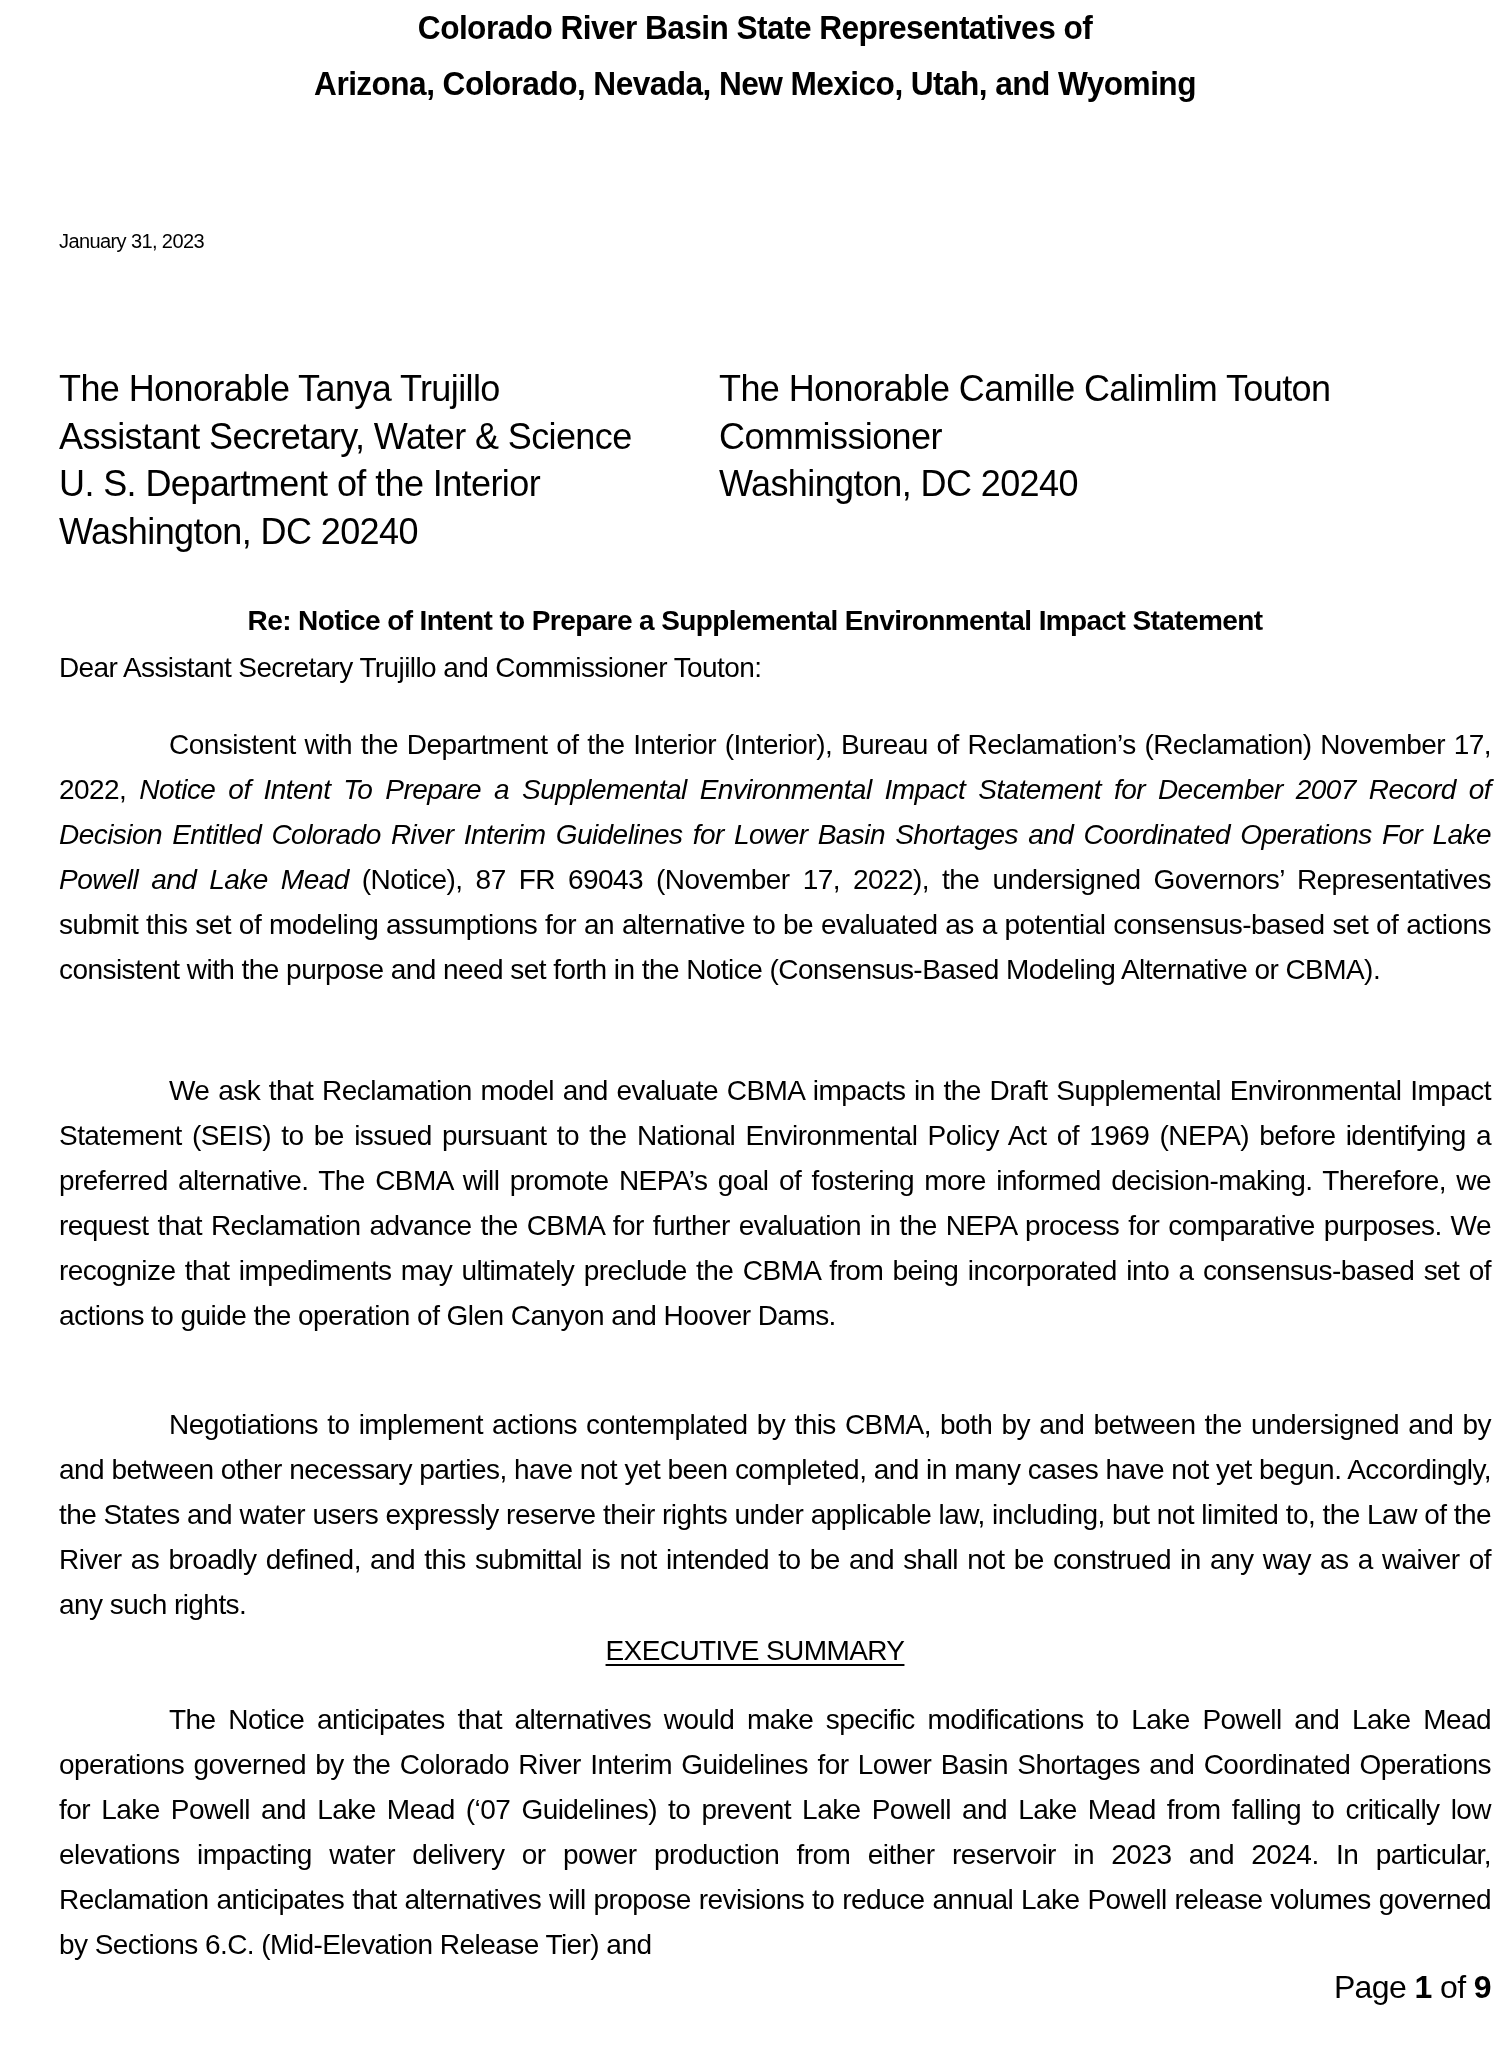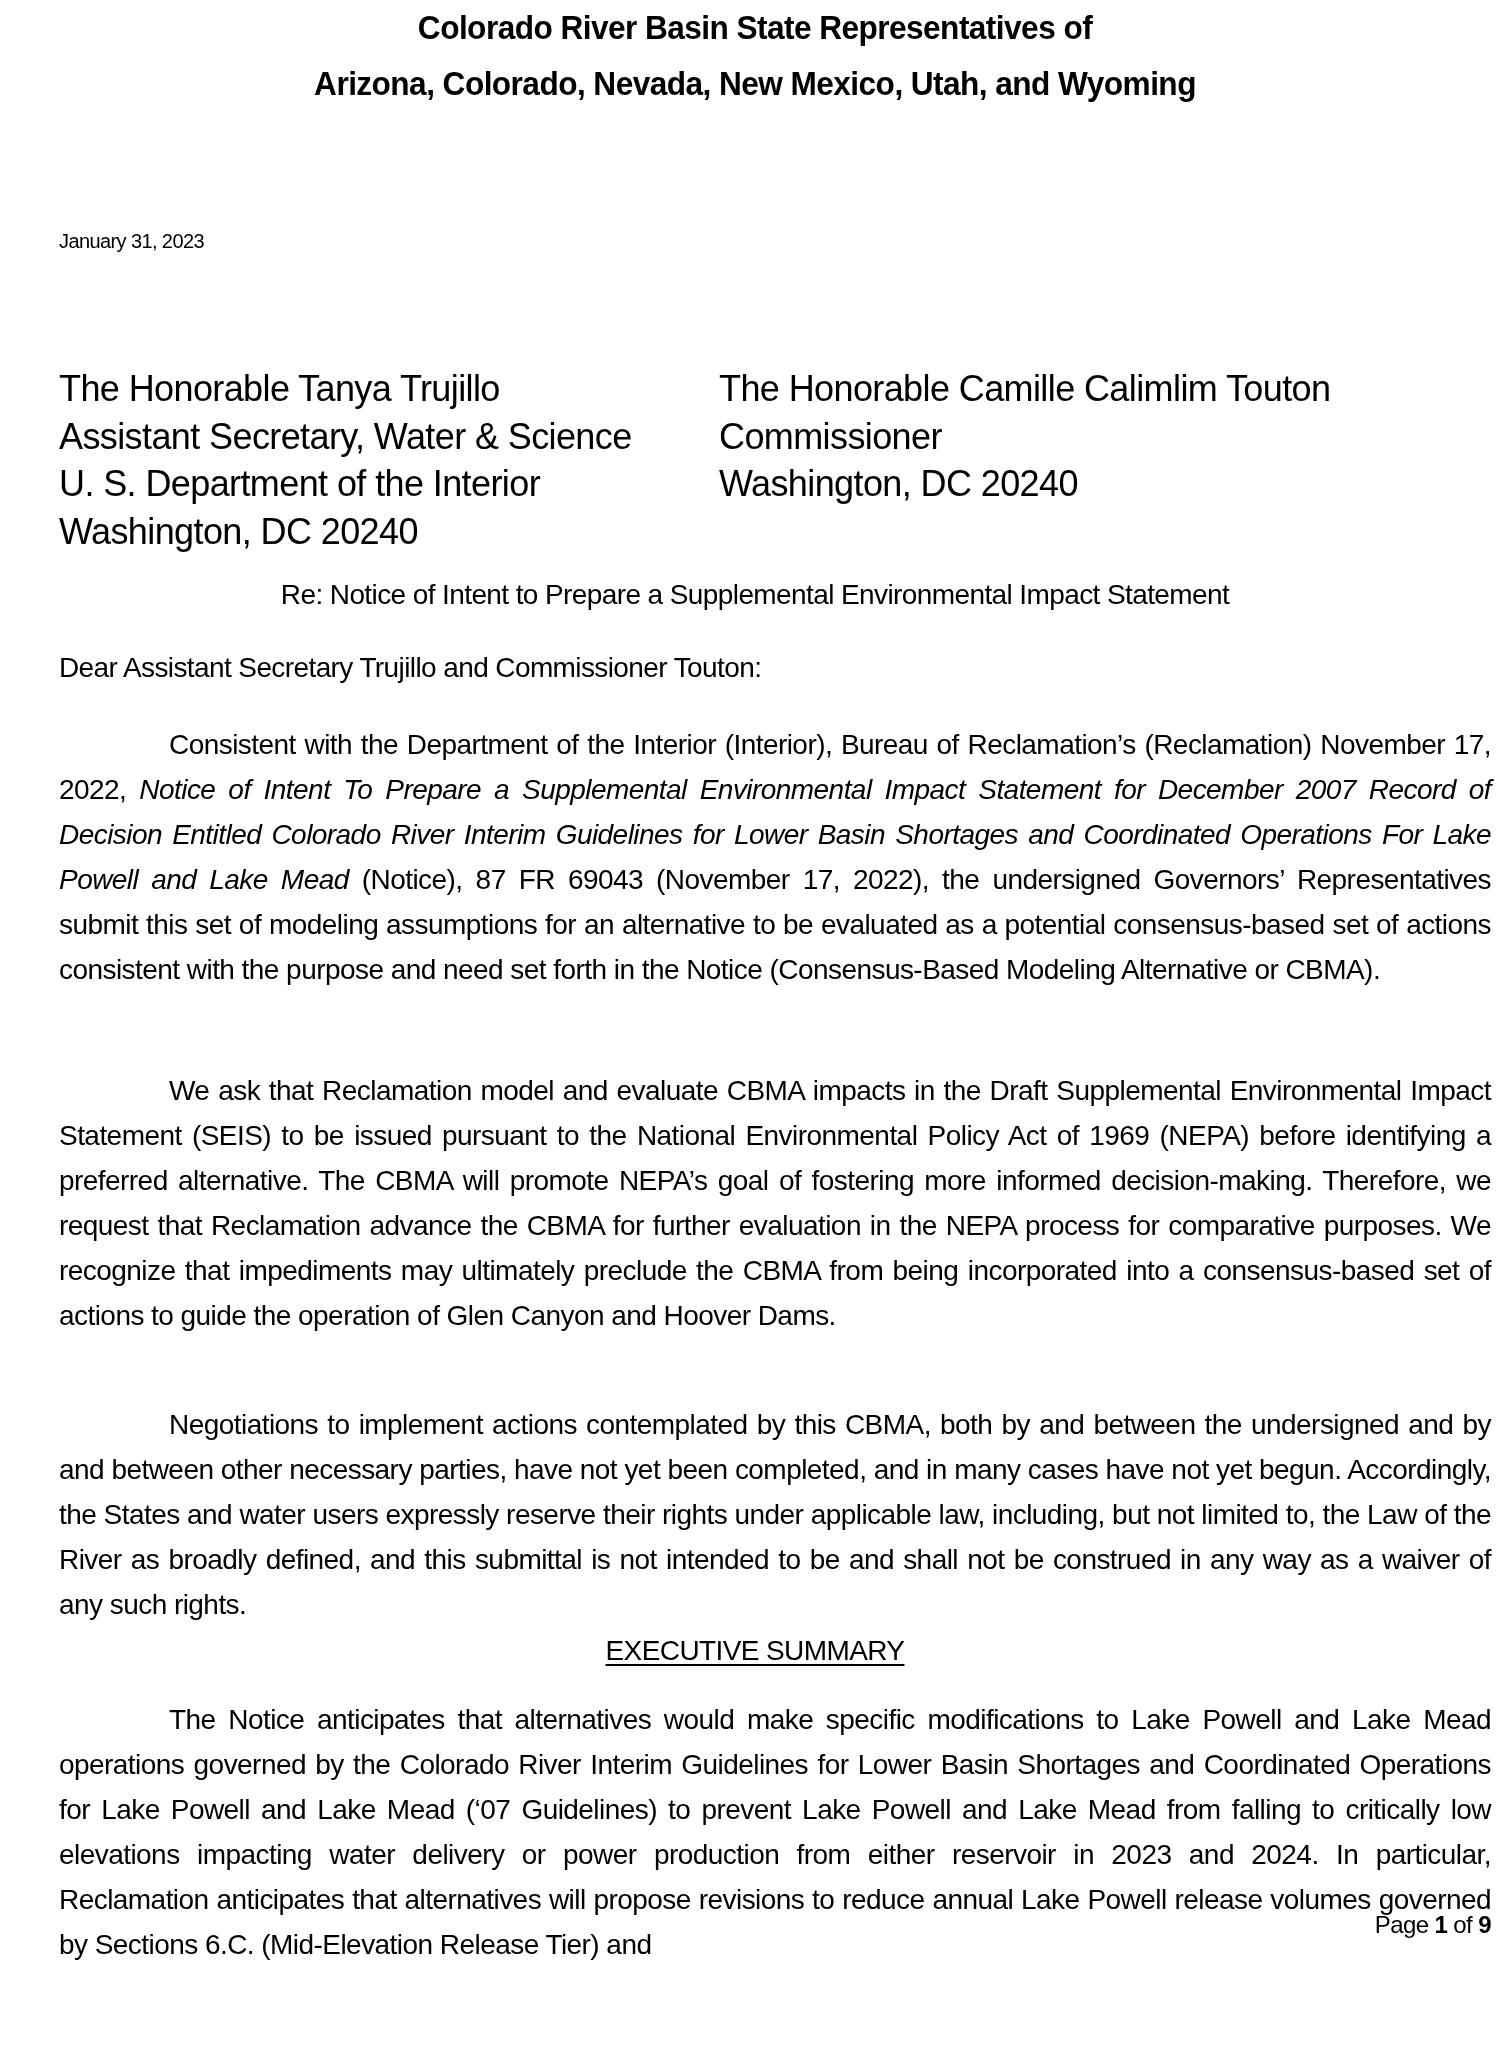--- a/index.html
+++ b/index.html
@@ -20,43 +20,43 @@
       letter-spacing: -0.6px;
     }
     .addr {
       position: absolute; top: 365px; font-size: 36px; line-height: 47.5px;
       letter-spacing: -0.6px; white-space: nowrap;
     }
     .addr-left { left: 59px; }
     .addr-right { left: 719px; }
     .addr div { height: 47.5px; }
     .re {
-      position: absolute; left: 0; width: 1510px; top: 579px;
-      text-align: center; font-weight: normal; font-size: 28px; letter-spacing: -0.6px;
+      position: absolute; left: 0; width: 1510px; top: 605px;
+      text-align: center; font-weight: bold; font-size: 28px; letter-spacing: -0.6px;
     }
     .salutation {
       position: absolute; left: 59px; top: 652px; font-size: 28px; letter-spacing: -0.6px;
     }
     .para {
       position: absolute; left: 59px; width: 1432px;
       font-size: 28px; line-height: 45px; letter-spacing: -0.55px;
       text-align: justify; text-align-last: left;
     }
     .para .indent { display: inline-block; width: 110px; }
     .p1 { top: 722px; }
     .p2 { top: 1062px; margin-top: 6px; }
     .p3 { top: 1402px; }
     .p4 { top: 1697px; }
     .section-heading {
       position: absolute; left: 0; width: 1510px; top: 1635px;
       text-align: center; font-size: 28px; letter-spacing: -0.6px;
     }
     .section-heading span { text-decoration: underline; text-underline-offset: 4px; }
     .footer {
-      position: absolute; right: 19px; top: 1911px; font-size: 24px; letter-spacing: -0.6px;
+      position: absolute; right: 19px; top: 1969px; font-size: 32px; letter-spacing: -0.6px;
     }
     .footer b { font-weight: bold; }
   </style>
 </head>
 <body>
 
 <div class="page">
 
   <div class="title t1">Colorado River Basin State Representatives of</div>
   <div class="title t2">Arizona, Colorado, Nevada, New Mexico, Utah, and Wyoming</div>

